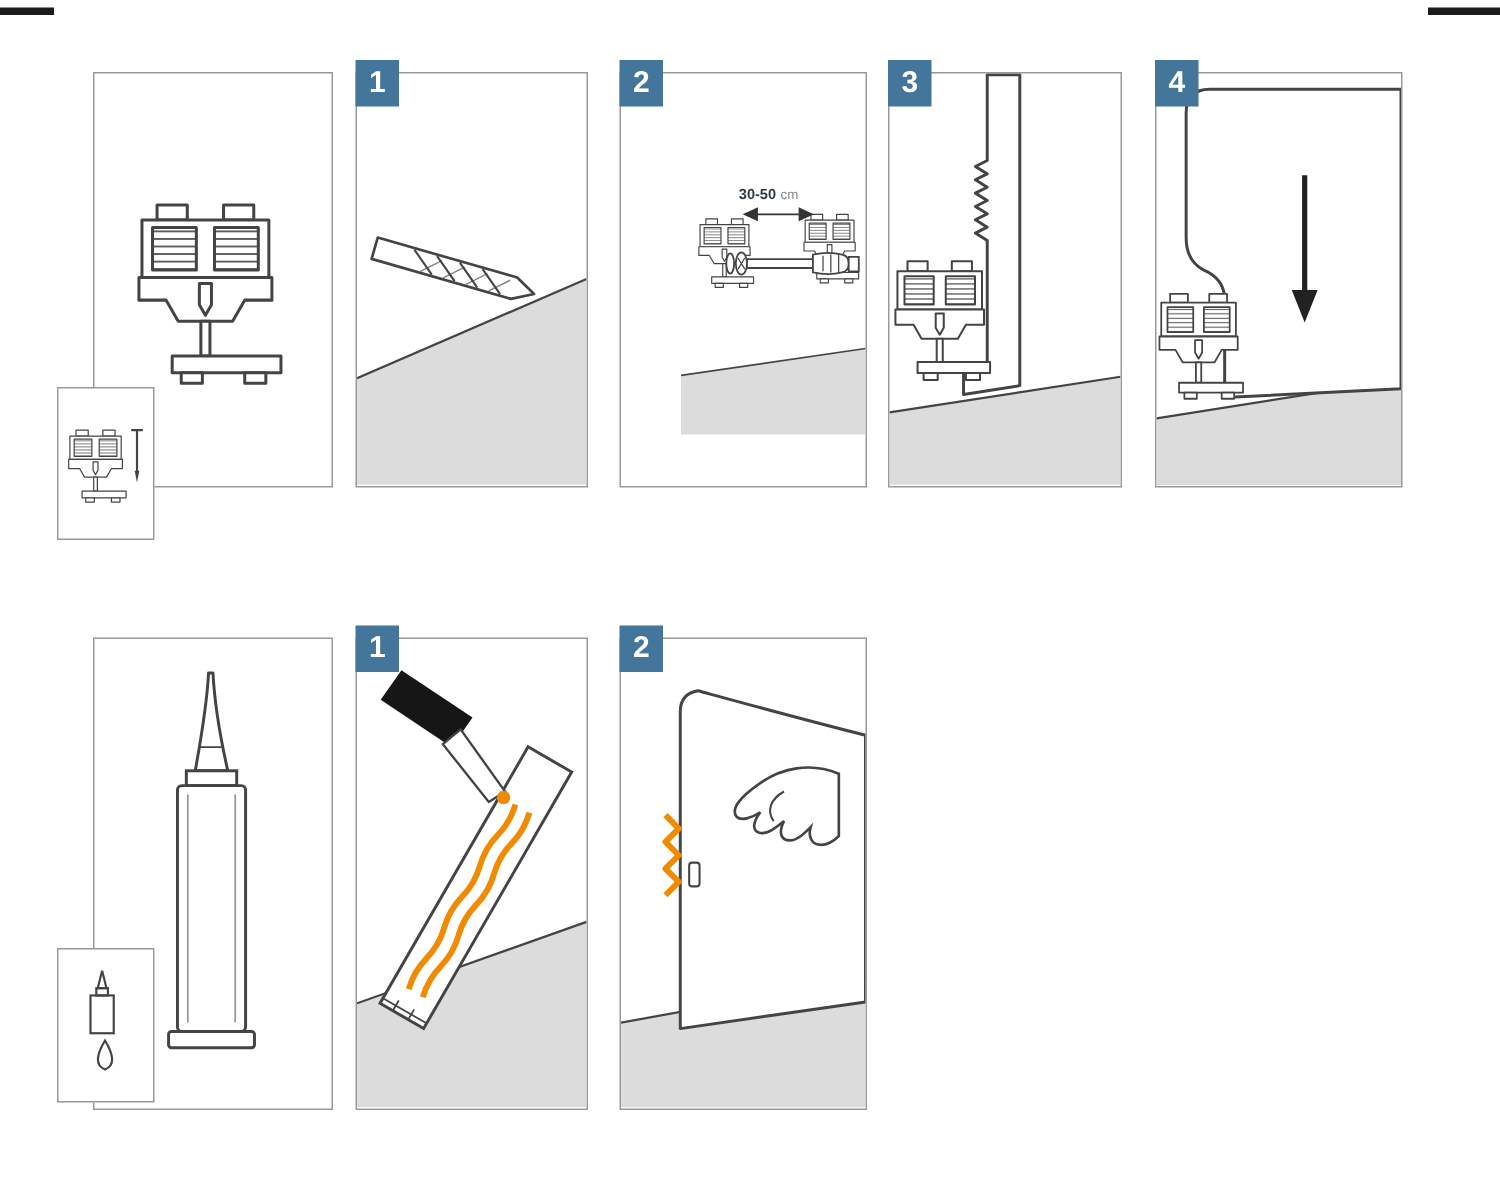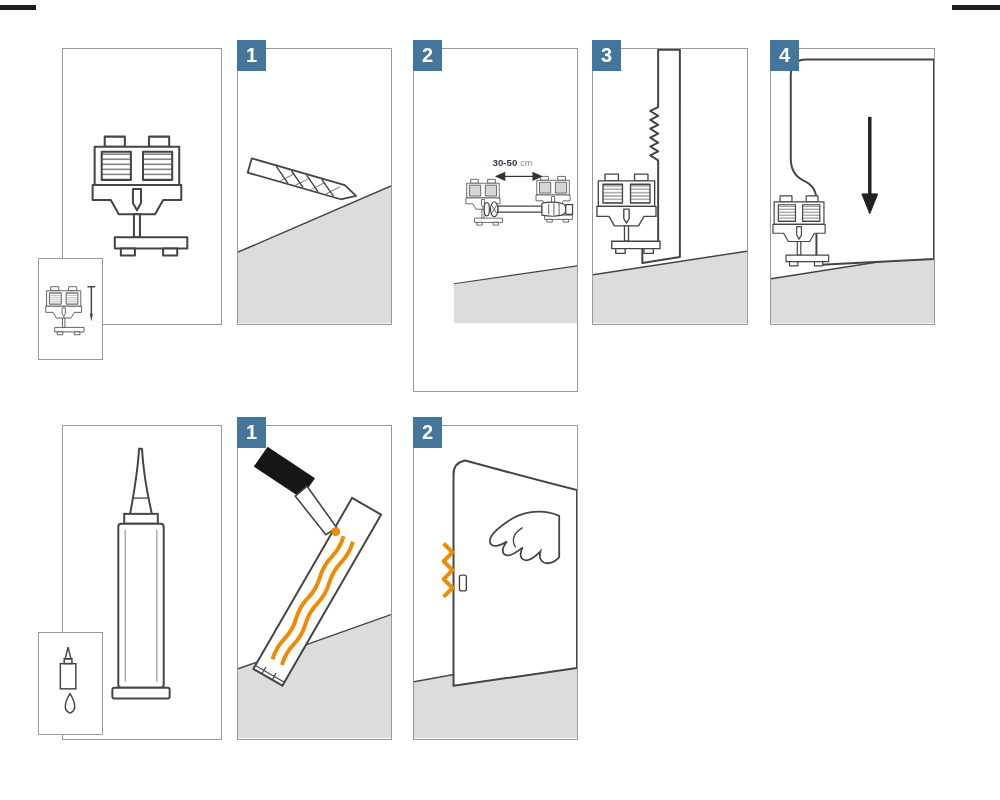--- a/index.html
+++ b/index.html
@@ -82,21 +82,21 @@
       <line x1="0" y1="205" x2="155" y2="138" stroke="#444" stroke-width="1.5"></line>
       <g transform="translate(14,110) rotate(16)" stroke="#444" stroke-width="1.8" fill="#fff">
         <path d="M0 0 H98 L112 7.5 L98 15 H0 Z" stroke-linejoin="round"></path>
         <path d="M26 1 L42 14 M42 1 L58 14 M58 1 L74 14 M74 1 L90 14" fill="none" stroke-width="1.4"></path>
         <path d="M34 14 L46 3 M50 14 L62 3 M66 14 L78 3 M82 14 L94 3" fill="none" stroke-width="1" opacity="0.65"></path>
       </g>
     </svg>
   </div>
 
   <div class="badge" style="left:413px; top:40px;">2</div>
-  <div class="panel" style="left:413px; top:48px; width:165px; height:344px;padding-left:40px;">
+  <div class="panel" style="left:413px; top:48px; width:165px; height:277px;padding-left:40px;">
     <svg viewBox="0 0 165 277">
       <polygon points="0,224 165,200 165,277 0,277" fill="#dcdcdc"></polygon>
       <line x1="0" y1="224" x2="165" y2="200" stroke="#444" stroke-width="1.5"></line>
       <use href="#clip-shape" transform="translate(16,84) scale(0.52)"></use>
       <use href="#clip-shape" transform="translate(110,80) scale(0.52)"></use>
       <g stroke="#333" stroke-width="1.6" fill="#333">
         <line x1="66" y1="80" x2="108" y2="80"></line>
         <polygon points="57,80 68,75 68,85"></polygon>
         <polygon points="117,80 106,75 106,85"></polygon>
       </g>

